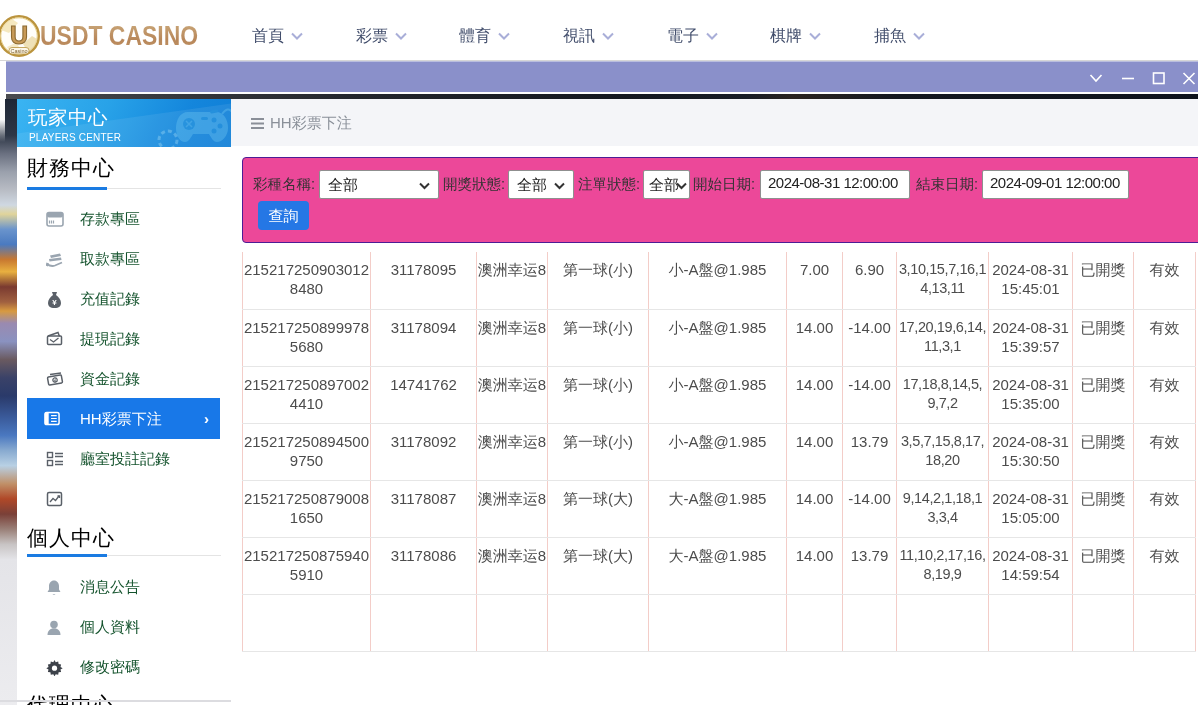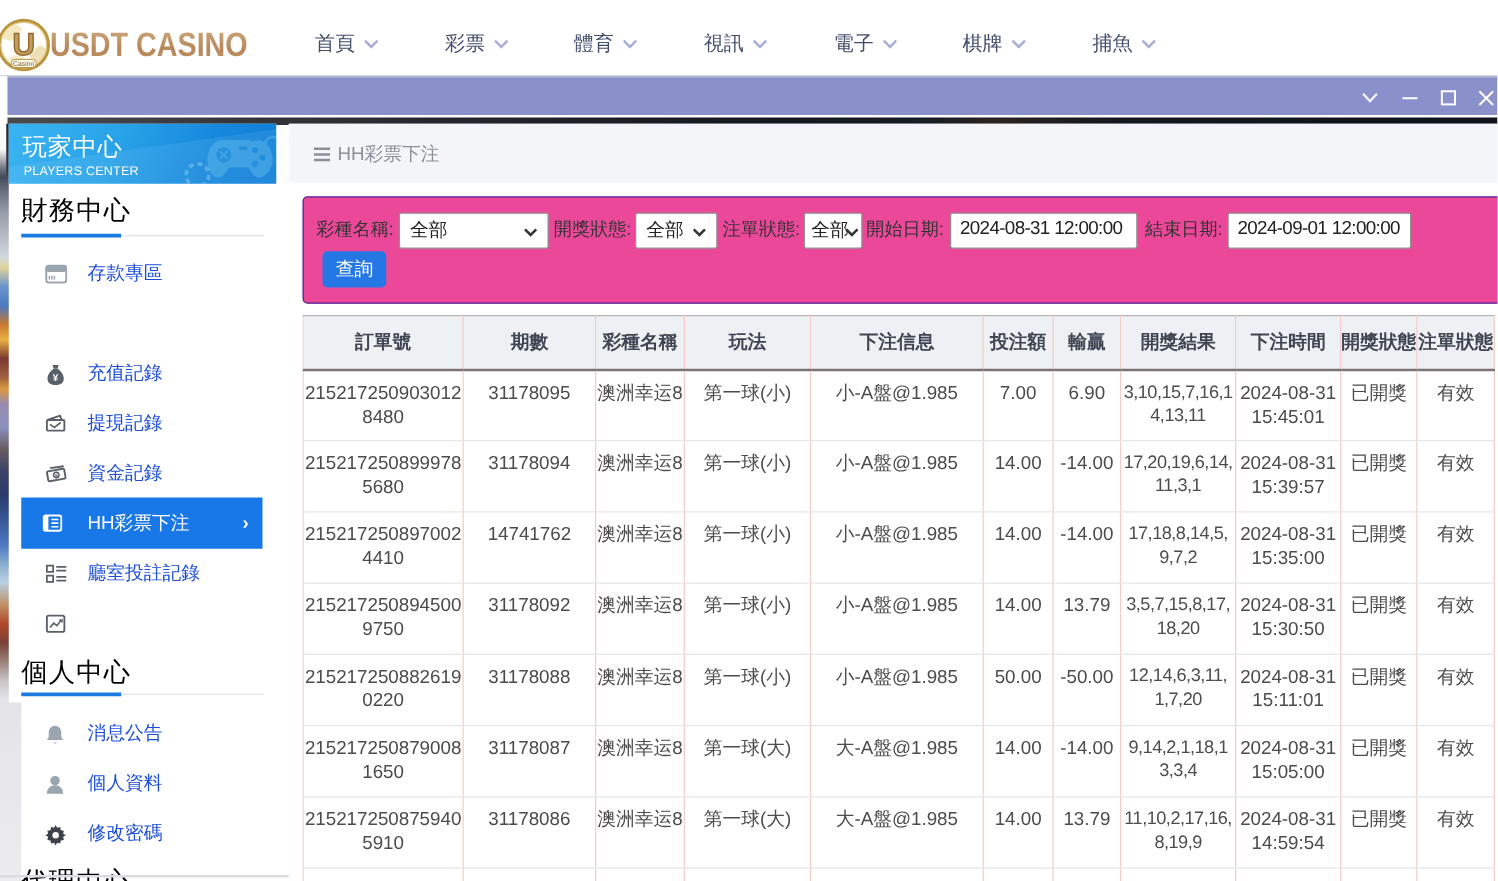--- a/index.html
+++ b/index.html
@@ -8,28 +8,28 @@
 #logotext{position:absolute;left:40px;top:21px;font-size:27px;font-weight:bold;letter-spacing:0;transform:scaleX(.85);transform-origin:0 0;white-space:nowrap;background:linear-gradient(180deg,#c9a678 8%,#b8875a 60%,#bf9465 100%);-webkit-background-clip:text;background-clip:text;color:transparent}
 .navitem{position:absolute;top:0;height:48px;line-height:71px;font-size:16px;color:#414d6b}
 .navitem svg{margin-left:7px;vertical-align:1px}
 #titlebar{position:absolute;left:6px;top:61px;width:1192px;height:31px;background:#8a90ca;border-top:1px solid #b9bdde}
 .wbtn{position:absolute;top:0;height:31px}
 #whiteline{position:absolute;left:6px;top:92px;width:1192px;height:2px;background:#fdfdfd}
 #darkstrip{position:absolute;left:6px;top:94px;width:1192px;height:6px;background:linear-gradient(90deg,#4a4c50 0%,#35373c 15%,#23262c 30%,#14181f 52%,#181d26 62%,#2a2320 66%,#14181f 75%,#0e131c 100%)}
 #leftpage{position:absolute;left:0;top:92px;width:5px;height:50px;background:linear-gradient(180deg,#ffffff 0%,#fafafa 55%,rgba(250,250,250,0) 100%);z-index:3}
 #botline{position:absolute;left:0;top:700px;width:231px;height:2px;background:#dcdce0;z-index:5}
 #leftstrip{position:absolute;left:0;top:99px;width:17px;height:606px;background:linear-gradient(180deg,#1e2635 0%,#2e3746 6%,#6a7080 9%,#9aa0ac 12%,#b8bcc4 15%,#cfd8e2 17.5%,#e0d49a 19%,#6a94cc 21.5%,#4a7ac0 24%,#c87830 26.5%,#e8b040 28.5%,#7a3a30 31%,#a06040 33.5%,#d89a40 35%,#9a8ab0 37%,#8a92c0 40%,#6a5a60 43%,#3a4268 46%,#2a3a6a 49%,#3a5a9a 52.5%,#4a78c0 55.5%,#88aad0 58%,#b8d0e4 60.5%,#c09068 63.5%,#b04828 66%,#7a4038 68.5%,#9a8078 71%,#c8c4c4 73.5%,#e4e4e8 76%,#ececef 100%)}
-#sidebar{position:absolute;left:7px;top:99px;width:214px;height:463px;background:#fff}
+#sidebar{position:absolute;left:17px;top:99px;width:214px;height:463px;background:#fff}
 #sbhead{position:absolute;left:0;top:0;width:214px;height:48px;background:linear-gradient(115deg,#3ab4f2 0%,#28a2e8 40%,#1486dc 75%,#0f7ed6 100%);overflow:hidden}
 #sbhead .t1{position:absolute;left:11px;top:5px;font-size:19.5px;color:#fff;letter-spacing:.5px}
 #sbhead .t2{position:absolute;left:12px;top:33px;font-size:10px;color:#fff;letter-spacing:.2px}
 .sechead{position:absolute;left:10px;font-size:21px;color:#000000;letter-spacing:1px}
 .secline-b{position:absolute;left:10px;width:80px;height:3px;background:#1a7be2}
 .secline-g{position:absolute;left:90px;width:114px;height:1px;background:#e4e4e4}
-.mitem{position:absolute;left:0;width:214px;height:40px;line-height:40px;font-size:15px;color:#1d4ed8}
+.mitem{position:absolute;left:0;width:214px;height:40px;line-height:40px;font-size:15px;color:#14532d}
 .mitem .mtext{position:absolute;left:63px}
 .mitem svg{position:absolute;left:29px;top:12px}
 #selitem{position:absolute;left:10px;top:299px;width:193px;height:41px;background:#1878e8;line-height:41px}
 #selitem .mtext{position:absolute;left:53px;font-size:15px;color:#fff}
 #selitem .chev{position:absolute;left:177px;top:0;color:#fff;font-size:15px;font-weight:bold}
 #main{position:absolute;left:231px;top:99px;width:967px;height:606px;background:#fff}
 #crumb{position:absolute;left:0;top:0;width:967px;height:47px;background:#f4f5f8}
 #crumbtext{position:absolute;left:39px;top:15px;font-size:15px;color:#8a9099}
 #fpanel{position:absolute;left:11px;top:58px;width:1046px;height:86px;background:#ec4899;border:1px solid #4c1d95;border-radius:4px}
 .flabel{position:absolute;top:12px;height:29px;line-height:29px;font-size:14.5px;color:#333}
@@ -119,20 +119,29 @@
  <div class="sechead" style="top:55px">財務中心</div>
  <div class="secline-b" style="top:88px"></div>
     <div class="secline-g" style="top:89px"></div>
  <div class="mitem" style="top:100px">
       <svg width="18" height="17" viewBox="0 0 18 17">
         <rect x="1" y="1.5" width="16" height="13.5" rx="2" fill="none" stroke="#9aa5b0" stroke-width="1.6"></rect>
         <rect x="1" y="1.5" width="16" height="5" rx="2" fill="#9aa5b0"></rect>
         <path d="M3.5 9.5 v3 M5.5 9.5 v3 M7.5 9.5 v3" stroke="#9aa5b0" stroke-width="1.2"></path>
       </svg>
       <span class="mtext">存款專區</span>
+    </div>
+ <div class="mitem" style="top:140px">
+      <svg width="19" height="17" viewBox="0 0 19 17">
+        <path d="M4 4.5 L14 2.5 L15 5 L5 7 Z" fill="#9aa5b0"></path>
+        <path d="M3 8 L15 6.5 L15.5 9 L3.5 10.5 Z" fill="#9aa5b0"></path>
+        <path d="M1 13 q4 3 8 1.5 l7 -3" stroke="#9aa5b0" stroke-width="1.8" fill="none"></path>
+        <path d="M0.5 11.5 l2.5 1 -1 3 -2.5 -1 z" fill="#9aa5b0"></path>
+      </svg>
+      <span class="mtext">取款專區</span>
     </div>
  <div class="mitem" style="top:180px">
       <svg width="17" height="18" viewBox="0 0 17 18">
         <path d="M6 1 h5 l-1 3 h-3 Z" fill="#5a6068"></path>
         <path d="M7 4 h3 c3 2 5 5 5 8 c0 3 -2 5 -6.5 5 c-4.5 0 -6.5 -2 -6.5 -5 c0 -3 2 -6 5 -8 Z" fill="#5a6068"></path>
         <text x="8.5" y="13.5" font-size="8" fill="#fff" text-anchor="middle" font-weight="bold" font-family="Liberation Sans">¥</text>
       </svg>
       <span class="mtext">充值記錄</span>
     </div>
  <div class="mitem" style="top:220px">
@@ -239,33 +248,20 @@
           <col style="width:101px">
           <col style="width:138px">
           <col style="width:56px">
           <col style="width:54px">
           <col style="width:92px">
           <col style="width:84px">
           <col style="width:61px">
           <col style="width:62px">
         </colgroup>
    <tbody>
-          <tr>
-            <th>訂單號</th>
-            <th>期數</th>
-            <th>彩種名稱</th>
-            <th>玩法</th>
-            <th>下注信息</th>
-            <th>投注額</th>
-            <th>輸贏</th>
-            <th>開獎結果</th>
-            <th>下注時間</th>
-            <th>開獎狀態</th>
-            <th>注單狀態</th>
-          </tr>
    <tr>
             <td>215217250903012<br>8480</td>
             <td>31178095</td>
             <td>澳洲幸运8</td>
             <td>第一球(小)</td>
             <td>小-A盤@1.985</td>
             <td>7.00</td>
             <td>6.90</td>
             <td class="res">3,10,15,7,16,1<br>4,13,11</td>
             <td>2024-08-31<br>15:45:01</td>
@@ -305,33 +301,20 @@
             <td>第一球(小)</td>
             <td>小-A盤@1.985</td>
             <td>14.00</td>
             <td>13.79</td>
             <td class="res">3,5,7,15,8,17,<br>18,20</td>
             <td>2024-08-31<br>15:30:50</td>
             <td>已開獎</td>
             <td>有效</td>
           </tr>
    <tr>
-            <td>215217250882619<br>0220</td>
-            <td>31178088</td>
-            <td>澳洲幸运8</td>
-            <td>第一球(小)</td>
-            <td>小-A盤@1.985</td>
-            <td>50.00</td>
-            <td>-50.00</td>
-            <td class="res">12,14,6,3,11,<br>1,7,20</td>
-            <td>2024-08-31<br>15:11:01</td>
-            <td>已開獎</td>
-            <td>有效</td>
-          </tr>
-   <tr>
             <td>215217250879008<br>1650</td>
             <td>31178087</td>
             <td>澳洲幸运8</td>
             <td>第一球(大)</td>
             <td>大-A盤@1.985</td>
             <td>14.00</td>
             <td>-14.00</td>
             <td class="res">9,14,2,1,18,1<br>3,3,4</td>
             <td>2024-08-31<br>15:05:00</td>
             <td>已開獎</td>

